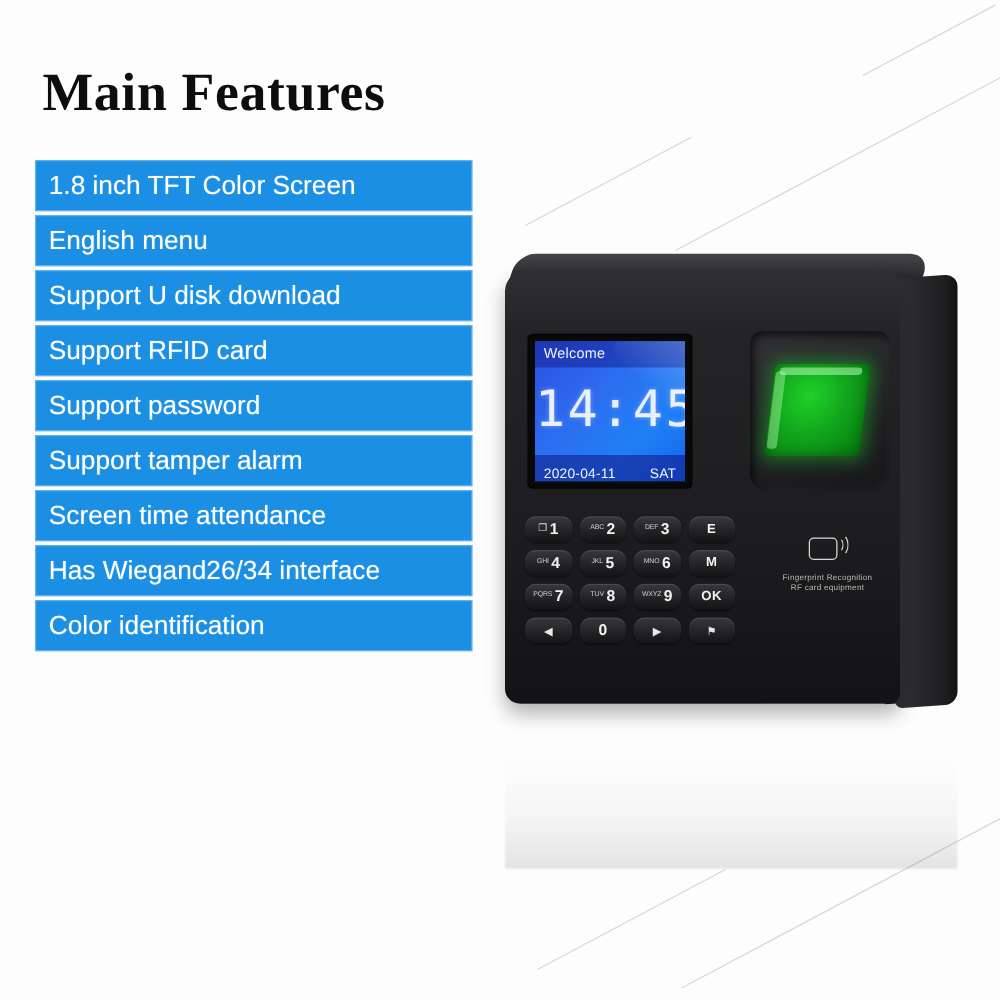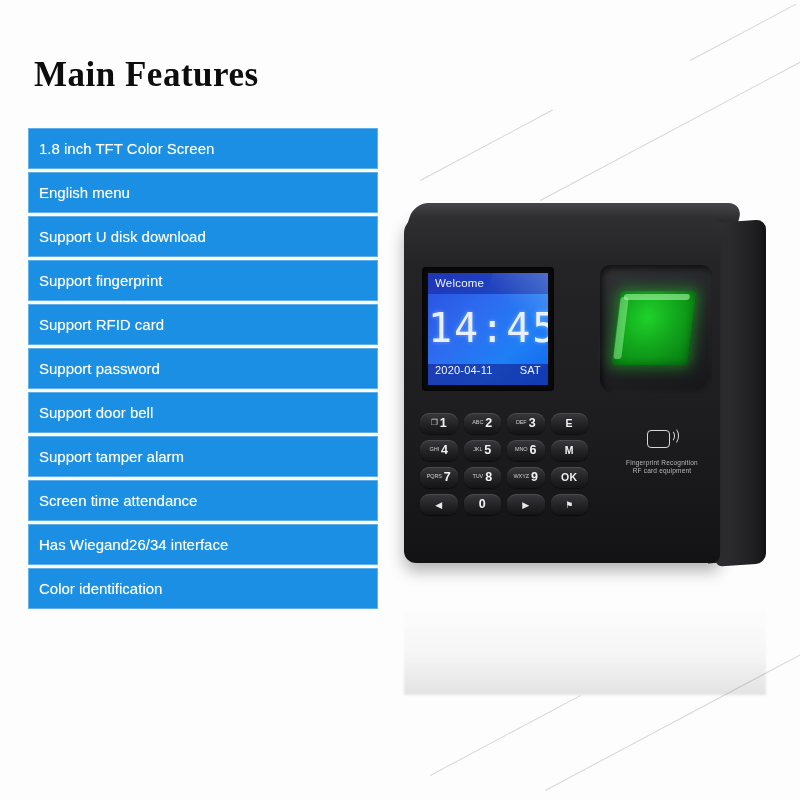--- a/index.html
+++ b/index.html
@@ -10,33 +10,33 @@
   }
   #stage{position:absolute;inset:0;width:800px;height:800px;overflow:hidden;background:#fdfdfd;}
 
   
   .diag{position:absolute;background:#c9c9c9;height:1px;transform-origin:0 0;opacity:.75;}
 
   
   #title{
     position:absolute;left:34px;top:46px;
     font-family:"Liberation Serif", serif;
-    font-weight:700;font-size:35px;line-height:58px;
+    font-weight:700;font-size:43px;line-height:58px;
     color:#0d0d0d;letter-spacing:.5px;white-space:nowrap;
   }
 
   
   #features{position:absolute;left:28px;top:128px;width:350px;}
   .feat{
     height:41px;margin-bottom:3px;background:#1b8fe3;
     display:flex;align-items:center;
     box-shadow:inset 0 0 0 1px rgba(255,255,255,.30);
   }
   .feat .txt{
-    color:#ffffff;font-size:15px;line-height:22px;
+    color:#ffffff;font-size:21px;line-height:22px;
     padding-left:11px;white-space:nowrap;
     text-shadow:0 0 1px rgba(255,255,255,.45);
   }
 
   
   #device{position:absolute;left:404px;top:203px;width:362px;height:372px;}
 
   .dev-body{
     position:absolute;left:0;top:14px;width:316px;height:346px;
     background:linear-gradient(180deg,#2f2f31 0%,#242426 14%,#1d1d1f 60%,#131315 100%);
@@ -89,21 +89,21 @@
   }
   .lcd-time{
     position:absolute;left:0;right:0;top:34px;text-align:center;
     color:#e8f0ff;font-size:40px;line-height:42px;font-weight:400;
     font-family:"DejaVu Sans Mono", monospace;letter-spacing:2px;
     text-shadow:0 0 4px rgba(255,255,255,.35);
   }
   .lcd-foot{
     position:absolute;left:0;bottom:0;width:100%;height:21px;
     background:rgba(18,28,140,.60);
-    display:flex;align-items:flex-start;justify-content:space-between;
+    display:flex;align-items:flex-end;justify-content:space-between;
     padding:0 7px;box-sizing:border-box;
   }
   .lcd-foot .d,.lcd-foot .w{color:#f0f4ff;font-size:11px;letter-spacing:.2px;}
 
   
   .fp-well{
     position:absolute;left:196px;top:48px;width:112px;height:128px;
     background:linear-gradient(160deg,#333337 0%,#252528 40%,#17171a 100%);
     border-radius:10px 10px 14px 14px;
     box-shadow:inset 2px 3px 7px rgba(0,0,0,.75), inset -2px -2px 5px rgba(255,255,255,.05);
@@ -184,30 +184,24 @@
       <div class="feat">
         <div class="txt">1.8 inch TFT Color Screen</div>
       </div>
       <div class="feat">
         <div class="txt">English menu</div>
       </div>
       <div class="feat">
         <div class="txt">Support U disk download</div>
       </div>
       <div class="feat">
-        <div class="txt">Support fingerprint</div>
-      </div>
-      <div class="feat">
         <div class="txt">Support RFID card</div>
       </div>
       <div class="feat">
         <div class="txt">Support password</div>
-      </div>
-      <div class="feat">
-        <div class="txt">Support door bell</div>
       </div>
       <div class="feat">
         <div class="txt">Support tamper alarm</div>
       </div>
       <div class="feat">
         <div class="txt">Screen time attendance</div>
       </div>
       <div class="feat">
         <div class="txt">Has Wiegand26/34 interface</div>
       </div>

